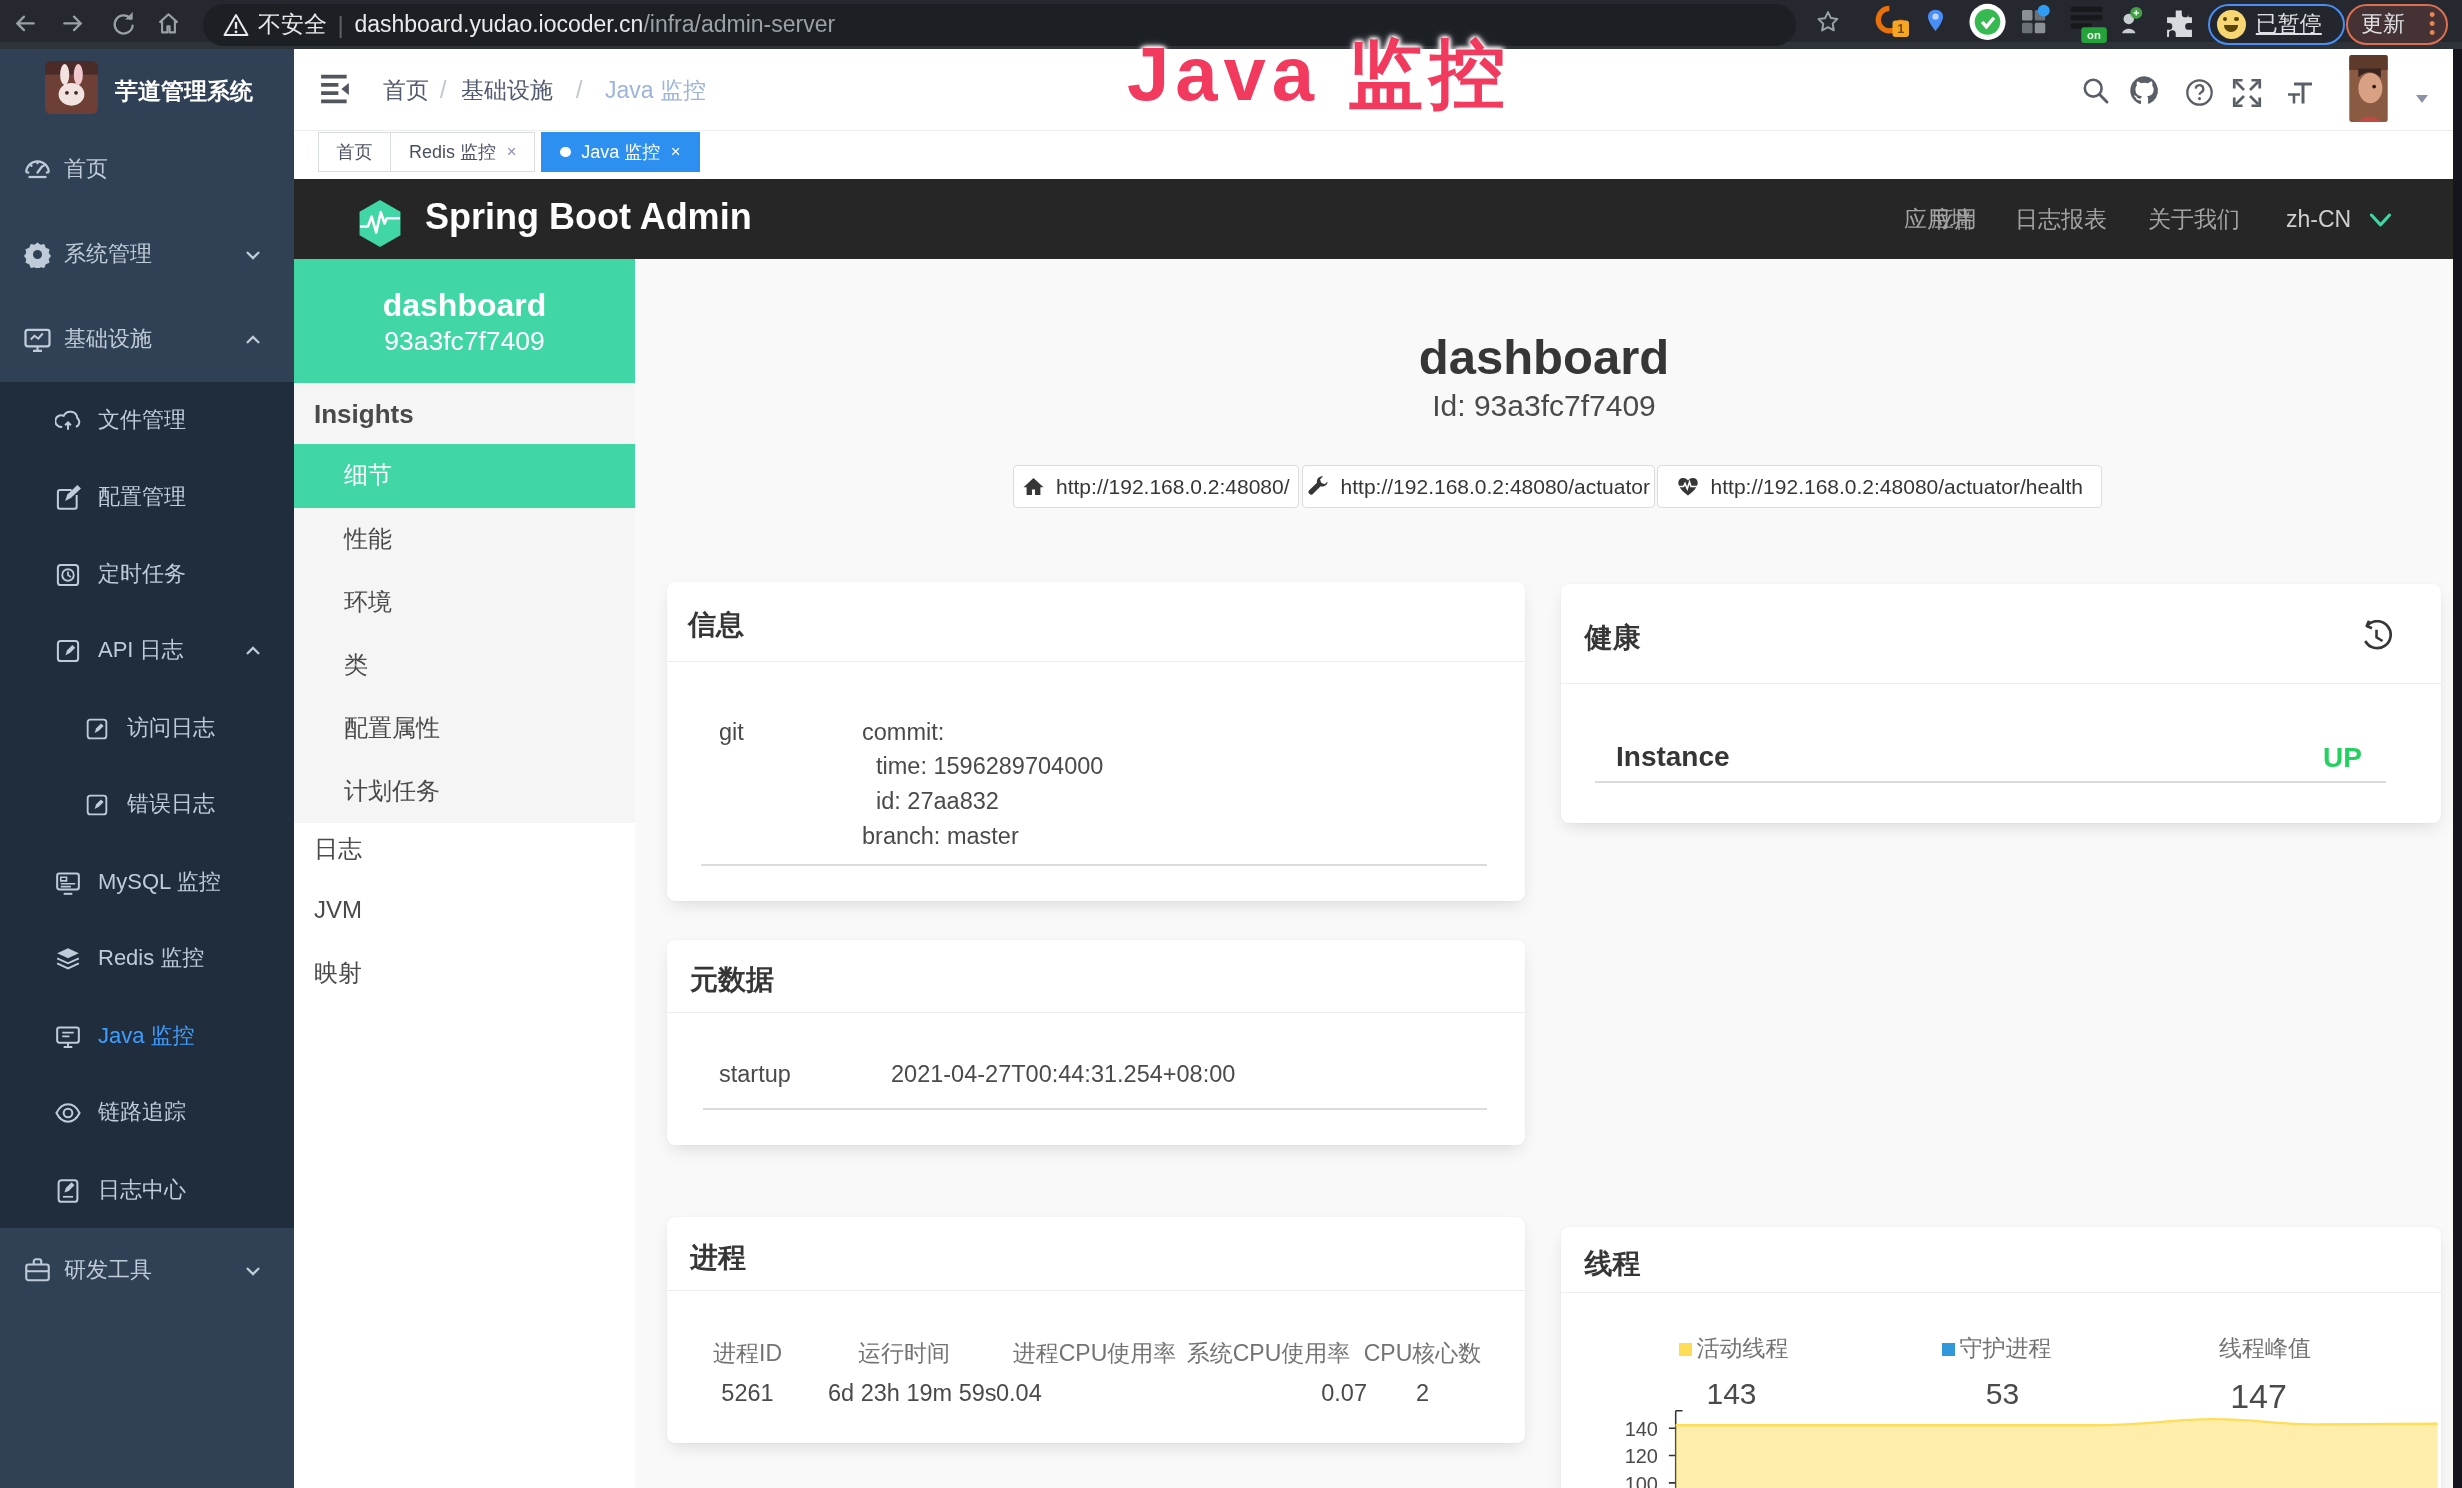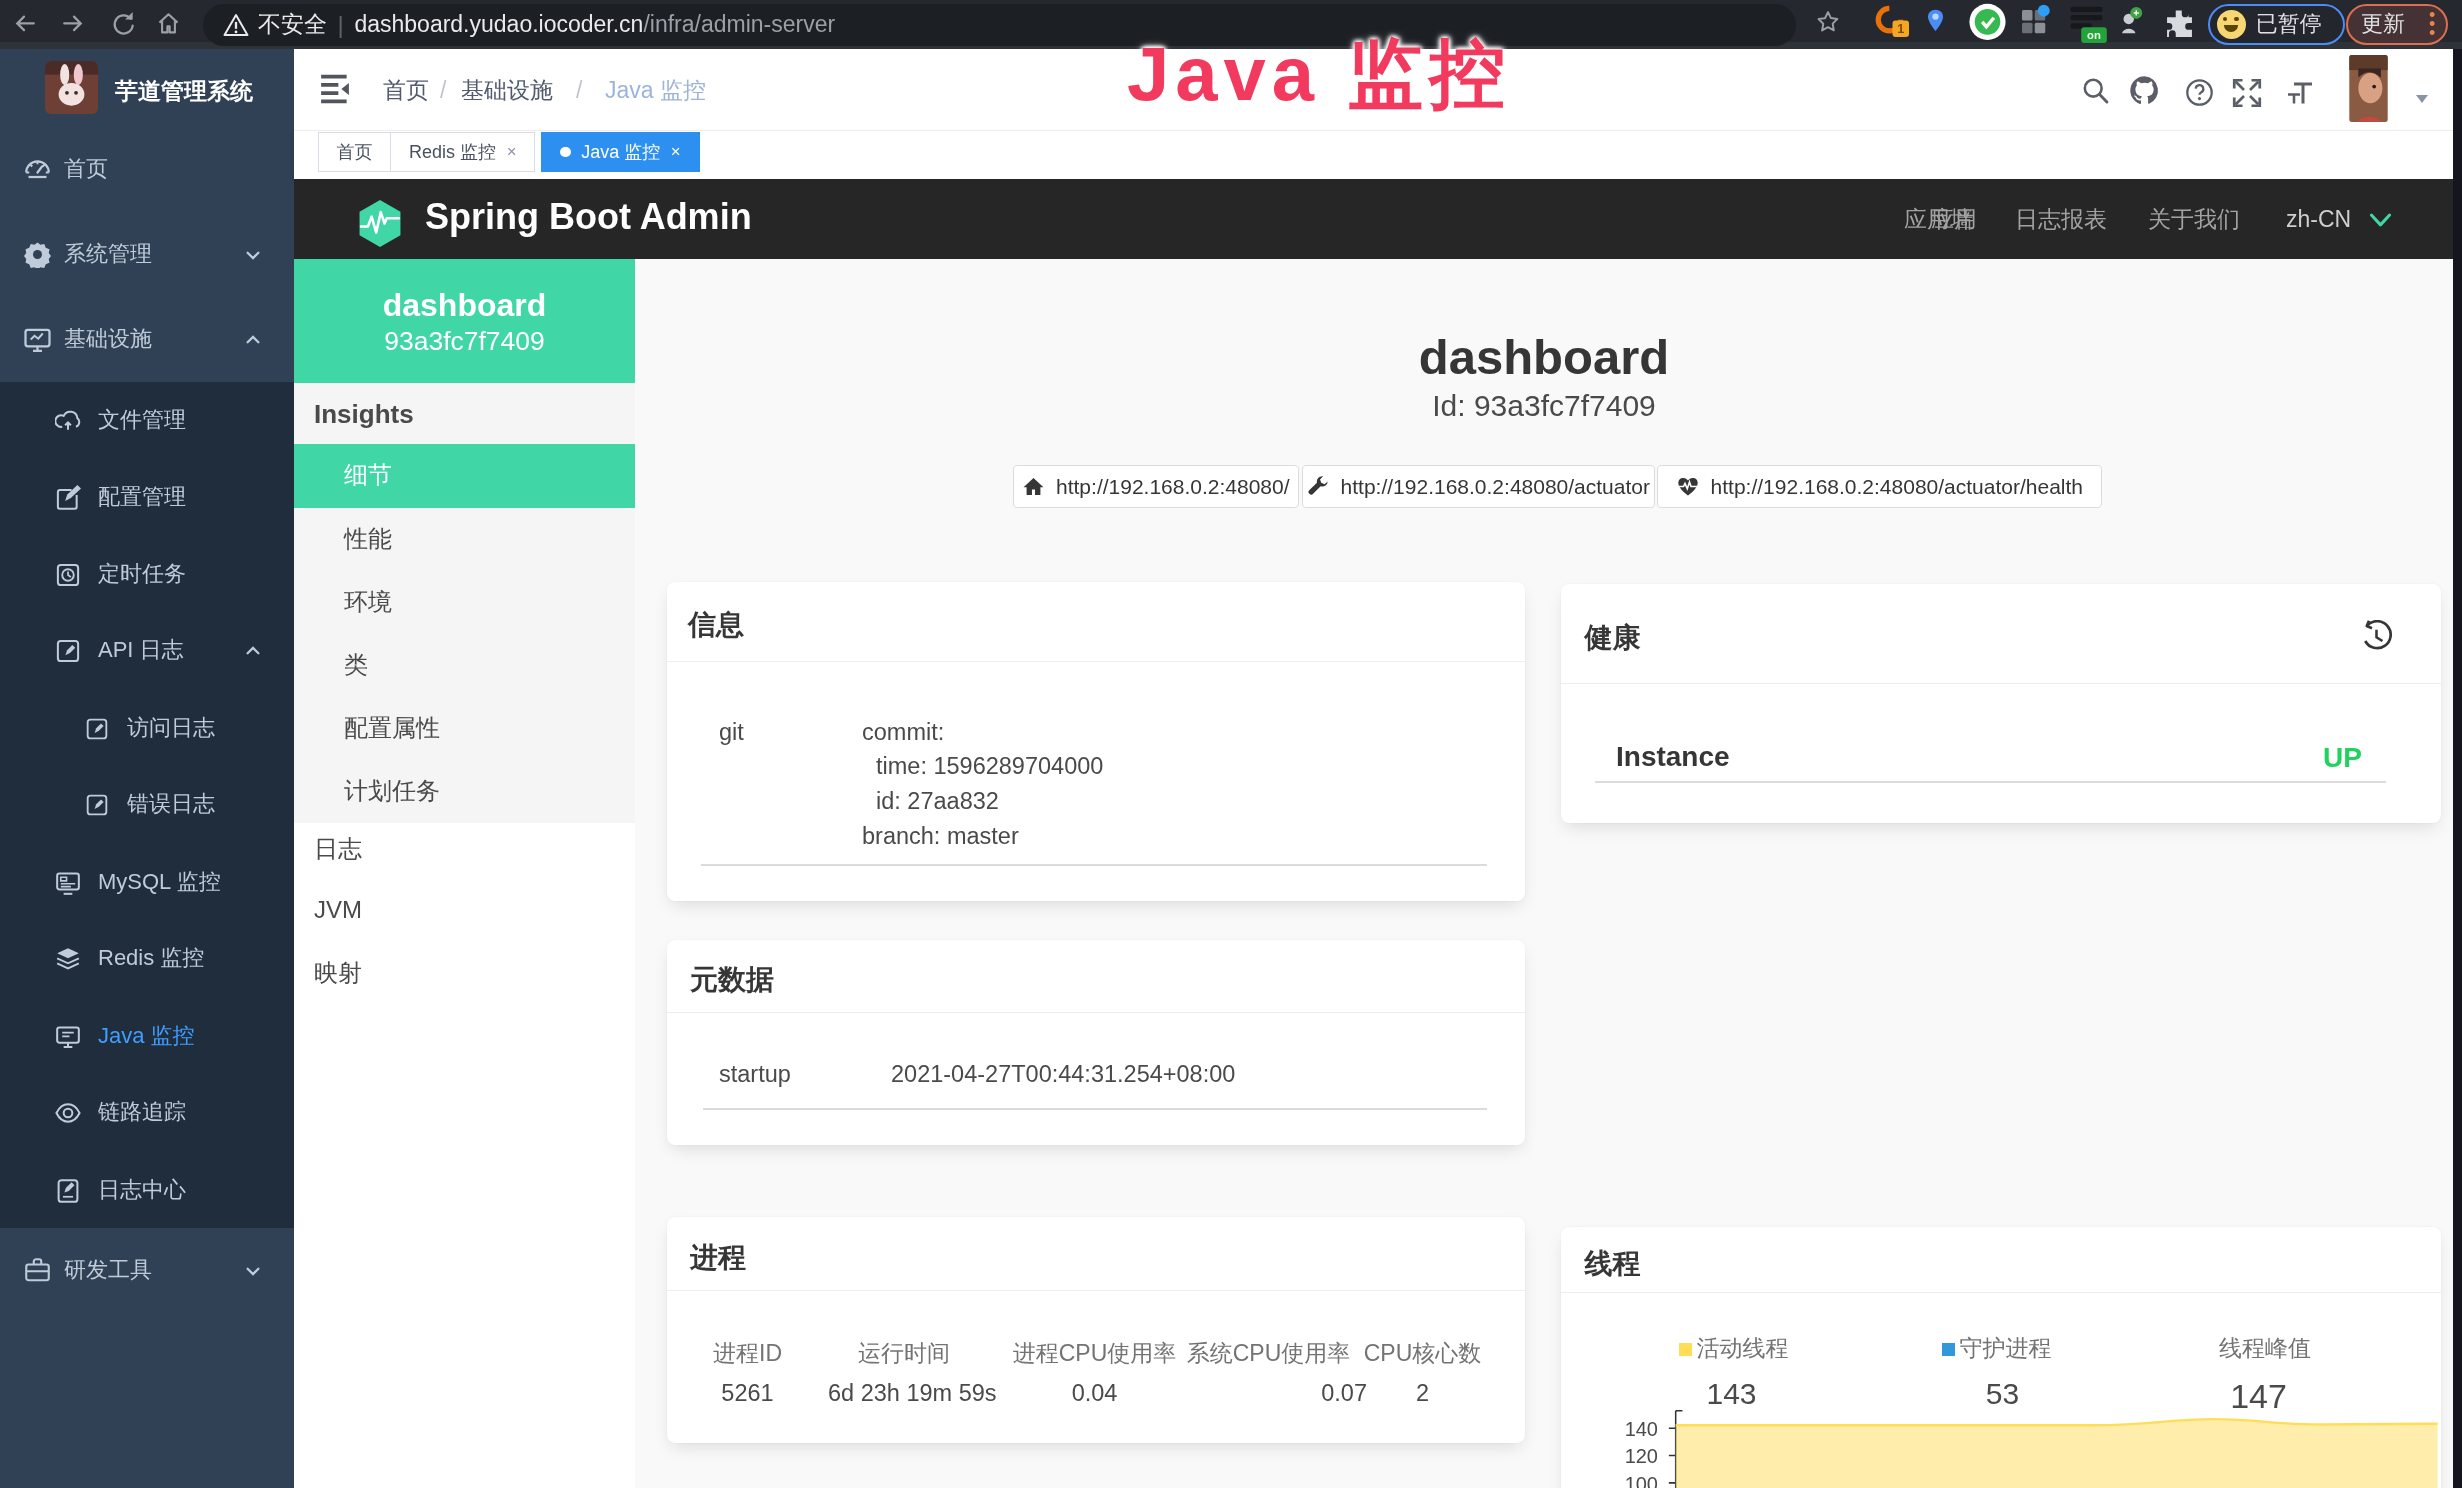--- a/index.html
+++ b/index.html
@@ -126,21 +126,21 @@
     </svg>
   <svg class="bico" style="left:2119px" width="24" height="49" viewBox="0 0 32 65">
       <circle cx="13" cy="25" r="7" fill="#c8cdd2"></circle>
       <path d="M4 44c2-8 16-8 18 0z" fill="#c8cdd2"></path>
       <circle cx="23" cy="17" r="8" fill="#43a047"></circle>
       <path d="M19.5 17h7M23 13.5v7" stroke="#e8f5e9" stroke-width="2"></path>
     </svg>
   <svg class="bico" style="left:2165px" width="29" height="49" viewBox="0 0 38 65">
       <path d="M14 13h8v4.5a4.5 4.5 0 0 0 9 0V13h0v9h4.5v7.5H31a4.5 4.5 0 0 0 0 9h4.5V48H14v-4.5a4.5 4.5 0 0 0-9 0V48H2.5v-9.5H5a4.5 4.5 0 0 0 0-9H2.5V22H14z" fill="#d7dadf" transform="translate(0,1)"></path>
     </svg>
-  <div class="pill" style="left:2208px;width:137px;border:2.3px solid #4a8df5;background:#23262c;">
+  <div class="pill" style="left:2208px;width:137px;border:2.3px solid #4a8df5;background:#23262c;text-decoration:underline;">
     <span style="width:29px;height:29px;border-radius:50%;background:#f7d774;margin-left:6.8px;position:relative;overflow:hidden">
         <span style="position:absolute;left:6px;top:6.8px;width:4.6px;height:4.6px;border-radius:50%;background:#5a4500"></span>
         <span style="position:absolute;left:17.4px;top:6.8px;width:4.6px;height:4.6px;border-radius:50%;background:#5a4500"></span>
         <span style="position:absolute;left:7.6px;top:15px;width:13.7px;height:7.6px;border-radius:0 0 6.8px 6.8px;background:#5a4500"></span>
       </span>
     <span style="margin-left:10px">已暂停</span>
   </div>
   <div class="pill" style="left:2346px;width:102px;border:2.3px solid #dd6f50;background:#453234;">
     <span style="margin-left:13px">更新</span>
     <span style="position:absolute;right:10.6px;top:5.3px;color:#e8854f;font-size:18px;line-height:9px">•<br>•<br>•</span>
@@ -458,21 +458,21 @@
     <div class="chead" style="height:74px">
         <b style="left:23px;top:22px">进程</b>
       </div>
     <div class="btxt" style="left:0;top:121px;width:161px;text-align:center;color:#737373;font-size:23px">进程ID</div>
     <div class="btxt" style="left:161px;top:121px;width:152px;text-align:center;color:#737373;font-size:23px">运行时间</div>
     <div class="btxt" style="left:329px;top:121px;width:197px;text-align:center;color:#737373;font-size:23px">进程CPU使用率</div>
     <div class="btxt" style="left:503px;top:121px;width:197px;text-align:center;color:#737373;font-size:23px">系统CPU使用率</div>
     <div class="btxt" style="left:657px;top:121px;width:197px;text-align:center;color:#737373;font-size:23px">CPU核心数</div>
     <div class="btxt" style="left:0;top:163px;width:161px;text-align:center">5261</div>
     <div class="btxt" style="left:161px;top:163px;width:152px;text-align:center">6d 23h 19m 59s</div>
-    <div class="btxt" style="left:329px;top:163px;width:197px;text-align:center">0.04</div>
+    <div class="btxt" style="left:329px;top:163px;width:197px;text-align:left">0.04</div>
     <div class="btxt" style="left:503px;top:163px;width:197px;text-align:right">0.07</div>
     <div class="btxt" style="left:657px;top:163px;width:197px;text-align:center">2</div>
   </div>
 
   <div class="card" style="left:926px;top:968px;width:880px;height:501px">
     <div class="chead" style="height:66px">
         <b style="left:23.5px;top:18px">线程</b>
       </div>
     <div style="position:absolute;left:118px;top:106px;font-size:23px;color:#737373"><span style="display:inline-block;width:13px;height:13px;background:#ffdd57;margin-right:4.6px"></span>活动线程</div>
     <div style="position:absolute;left:121px;top:150px;width:99px;text-align:center;font-size:30px;color:#4a4a4a">143</div>

